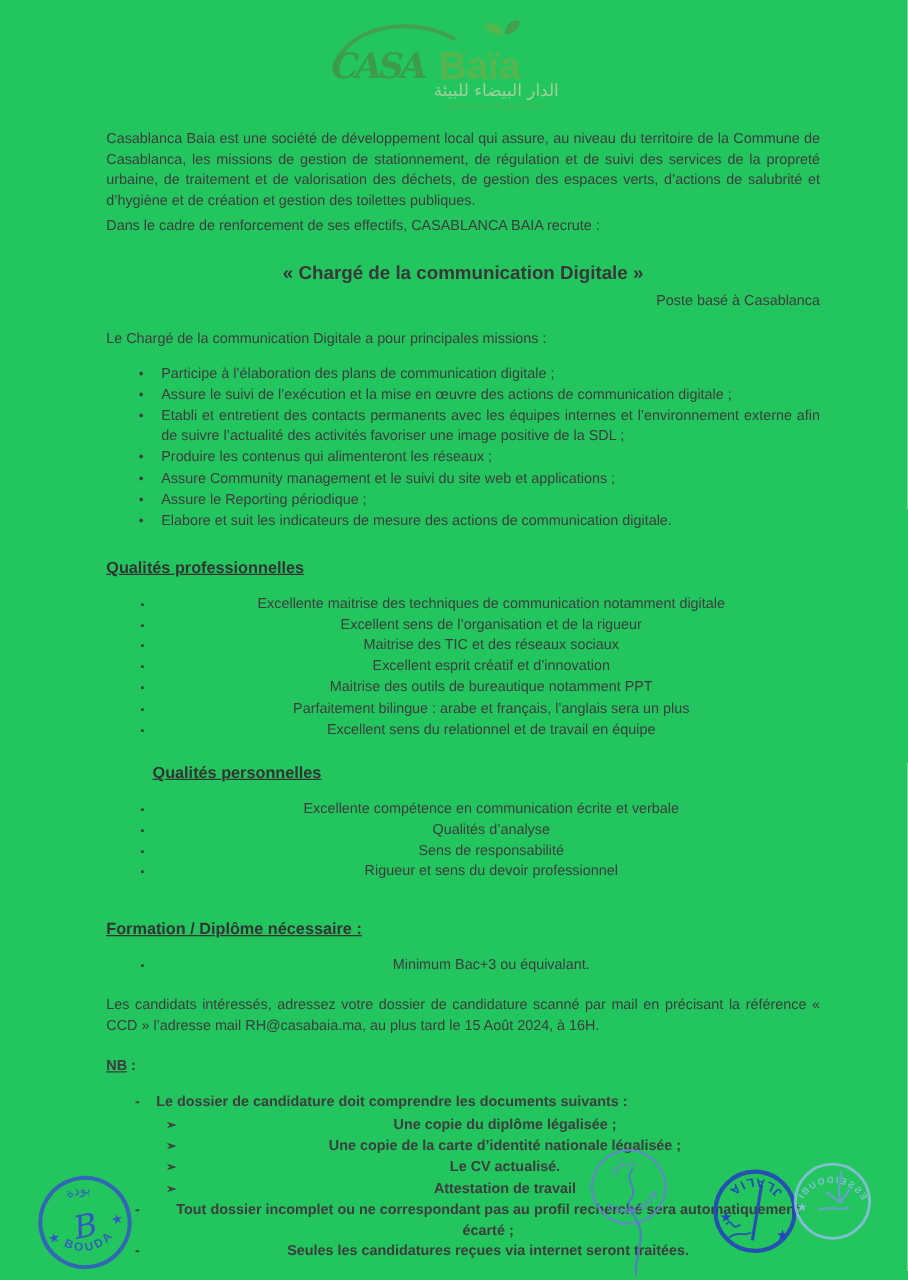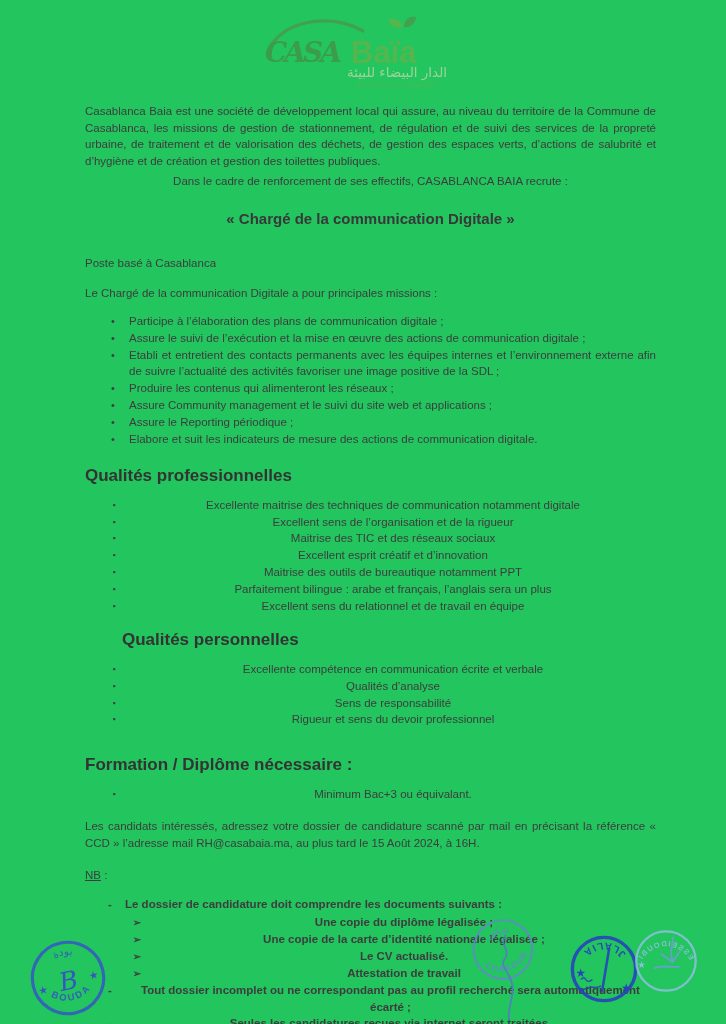--- a/index.html
+++ b/index.html
@@ -12,38 +12,38 @@
     background: #22c55e;
     color: #3d3d3d;
     overflow: hidden;
   }
   
   .logo-wrap { padding-top: 13px; display: flex; justify-content: center; }
   
   .content { padding: 12px 70px 0 85px; font-size: 11.5px; line-height: 16.5px; }
   .para { margin: 0; }
   .justify { text-align: justify; }
-  .mt-recruit { margin-top: 4px; text-align: center; }
+  .mt-recruit { margin-top: 4px; }
   .job-title { font-size: 15px; font-weight: bold; text-align: center; margin-top: 21px; color: #383838; }
-  .job-location { text-align: left; margin-top: 28px; }
+  .job-location { text-align: right; margin-top: 6px; }
   .missions-intro { margin-top: 13px; }
   ul.doclist { list-style: none; margin-top: 12px; }
   ul.doclist li { display: flex; line-height: 16.8px; }
   .marker { flex: 0 0 auto; text-align: center; }
   .disc-list .marker { width: 14px; margin-left: 21px; margin-right: 9px; font-size: 11px; }
   .sq-list .marker { width: 12px; margin-left: 23px; margin-right: 10px; font-size: 8.5px; line-height: 16.8px; }
   .li-text { flex: 1 1 auto; text-align: justify; }
   .sq-list .li-text, .nb-list .li-text { text-align: center; }
-  h2.sec-heading, h3.sec-heading { font-size: 17px; font-weight: bold; color: #333; }
+  h2.sec-heading, h3.sec-heading { font-size: 13px; font-weight: bold; color: #333; text-decoration: underline; }
   .h-prof { margin-top: 21px; }
   .after-h { margin-top: 6px; }
   .h-pers { margin-top: 18px; margin-left: 37px; }
   .h-form { margin-top: 29px; }
   .application { margin-top: 16px; }
-  .nb-line { margin-top: 16px; font-weight: normal; }
+  .nb-line { margin-top: 16px; font-weight: bold; }
   .nb-line .ul { text-decoration: underline; }
   .nb-list { margin-top: 2px; font-weight: bold; }
   .nb-list > li > .marker { width: 10px; margin-left: 20px; margin-right: 10px; }
   .nb-item-block { flex: 1 1 auto; }
   ul.sublist { list-style: none; margin-top: 1px; }
   ul.sublist li { display: flex; line-height: 17px; }
   ul.sublist .marker { width: 14px; margin-left: 5px; margin-right: 8px; font-size: 10px; }
   
   .stamp { position: absolute; }
   .st-bouda { left: 26px; top: 936px; }

